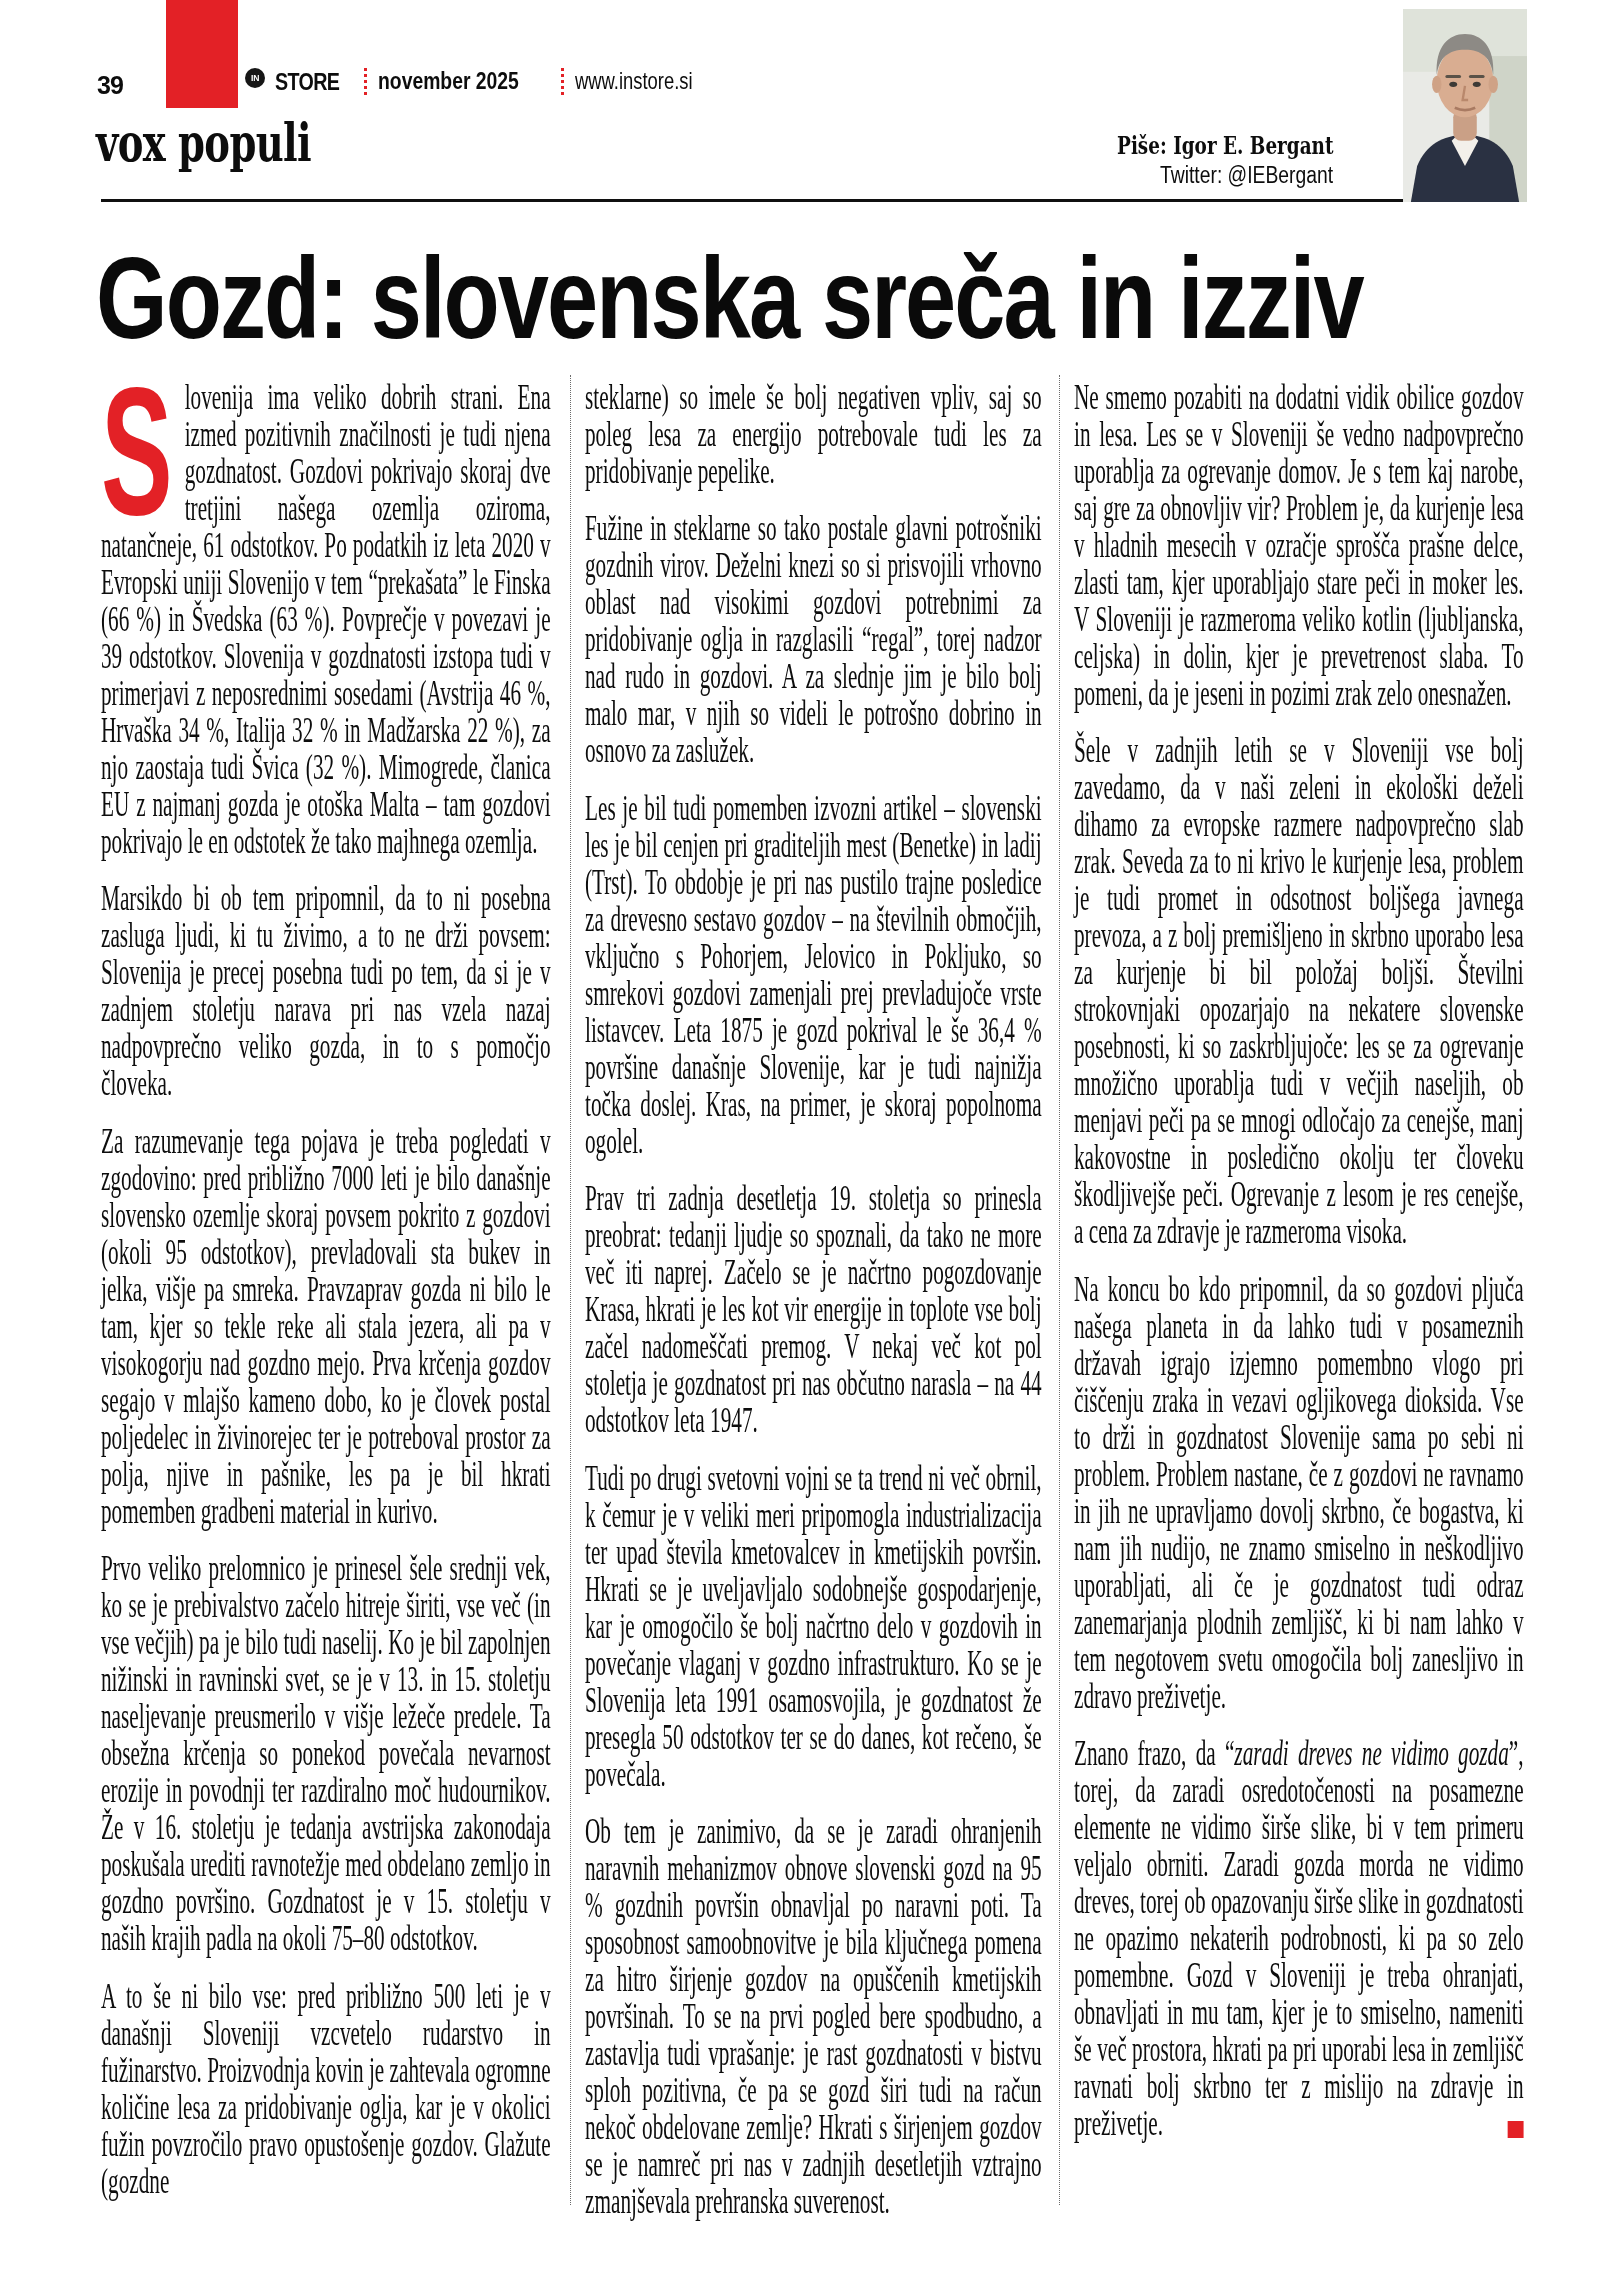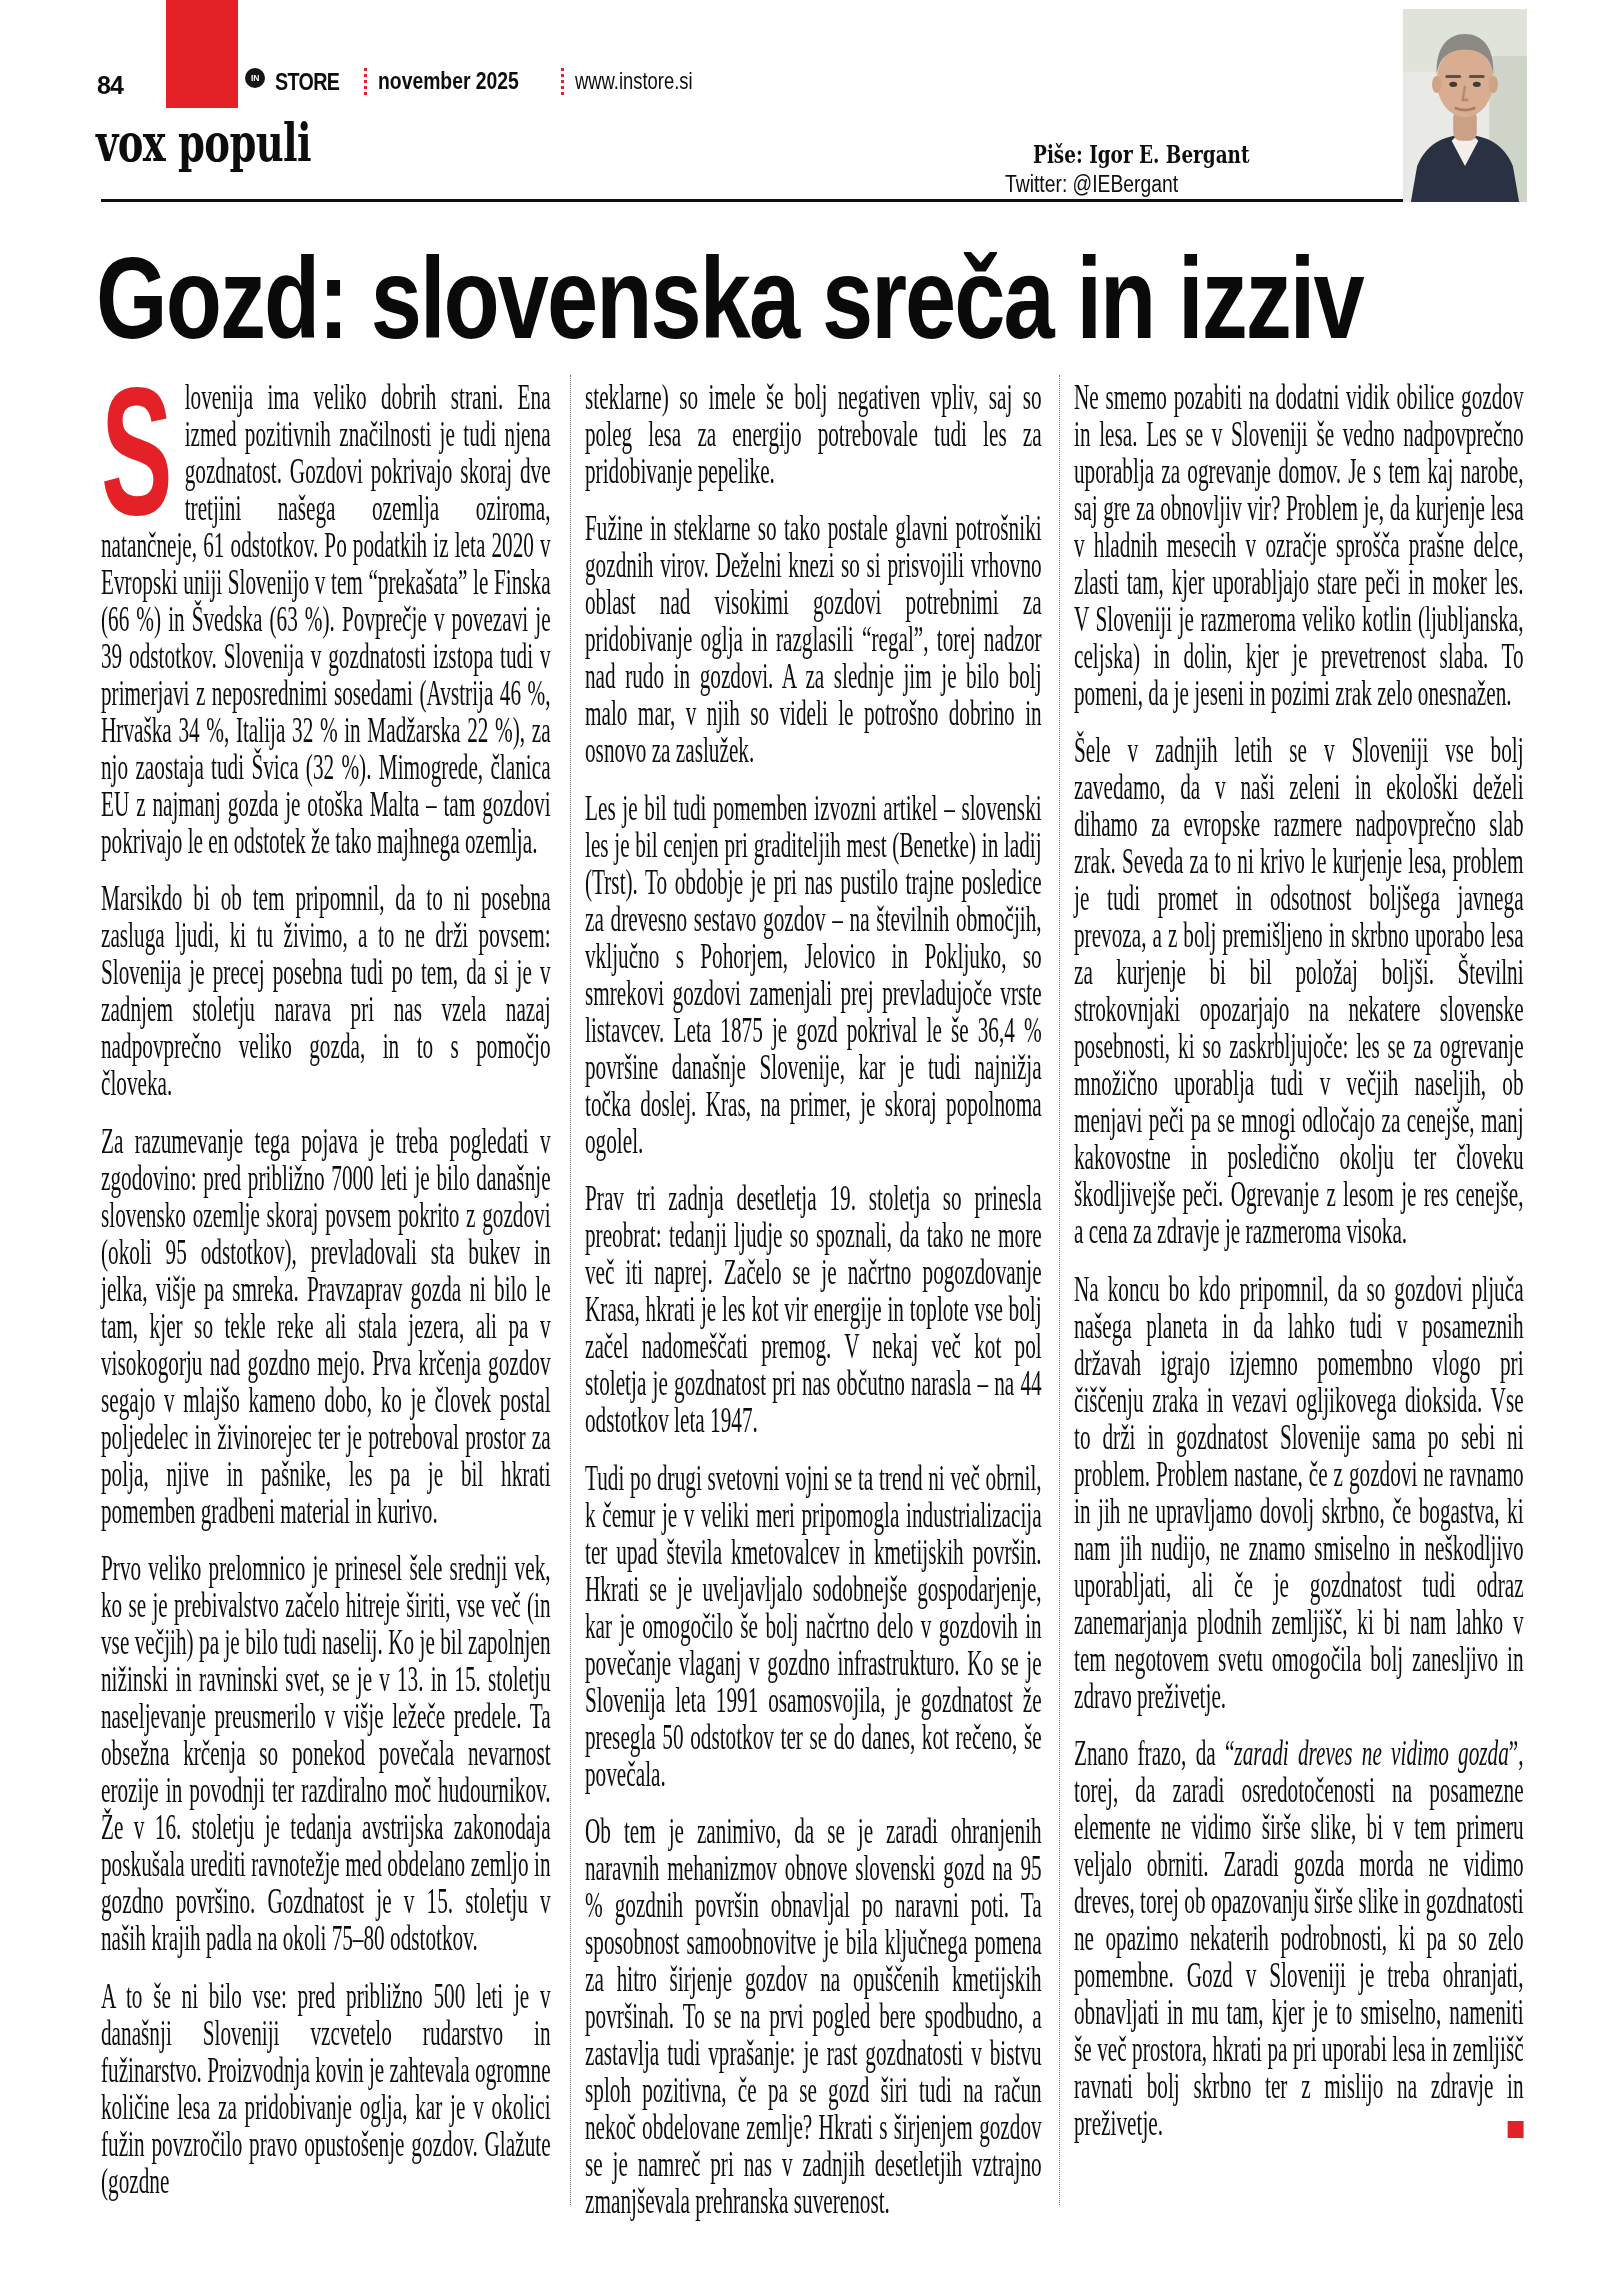--- a/index.html
+++ b/index.html
@@ -17,21 +17,21 @@
             transform:scaleX(0.82);transform-origin:left center;display:inline-block;}
   .dotsep{width:0;height:27px;border-left:3.1px dotted #e32126;margin:0 1.6px;}
   .issue{font-family:"Liberation Sans",sans-serif;font-weight:bold;font-size:23.6px;
          transform:scaleX(0.82);transform-origin:left center;display:inline-block;white-space:nowrap;}
   .weburl{font-family:"Liberation Sans",sans-serif;font-size:23.6px;
           transform:scaleX(0.78);transform-origin:left center;display:inline-block;white-space:nowrap;}
   .sectiontitle{position:absolute;left:96px;top:112px;font-family:"DejaVu Serif",serif;
                 font-weight:bold;font-size:52px;letter-spacing:-0.8px;
                 transform:scaleX(0.74);transform-origin:left top;white-space:nowrap;}
   .rule{position:absolute;left:101px;top:199px;width:1424px;height:3.1px;background:#101010;}
-  .byline{position:absolute;left:972px;top:141px;width:361px;text-align:left;}
+  .byline{position:absolute;left:972px;top:132px;width:361px;text-align:right;}
   .byline .author{font-family:"DejaVu Serif",serif;font-weight:bold;font-size:23.6px;
                   transform:scaleX(0.78);transform-origin:right center;display:inline-block;white-space:nowrap;}
   .byline .twitter{font-family:"Liberation Sans",sans-serif;font-size:23px;margin-top:1.6px;
                    transform:scaleX(0.84);transform-origin:right center;display:inline-block;white-space:nowrap;}
   .photo{position:absolute;left:1403px;top:9.4px;width:124px;height:193px;overflow:hidden;}
   
   .headline{position:absolute;left:96px;top:232px;font-family:"Liberation Sans",sans-serif;
             font-weight:bold;font-size:115px;letter-spacing:-2.4px;white-space:nowrap;
             transform:scaleX(0.80);transform-origin:left top;color:#0a0a0a;}
   
@@ -47,21 +47,21 @@
   .endmark{display:inline-block;float:right;width:27px;height:17.3px;margin-top:15.7px;}
   .colsep{position:absolute;top:375px;height:1830px;width:0;border-left:1.6px dotted #6b6b6b;}
   .sep-1{left:570px;}
   .sep-2{left:1059px;}
 </style>
 </head>
 <body>
 
 <div class="page">
 
-  <div class="pagenum">84</div>
+  <div class="pagenum">39</div>
   <div class="redstripe" style="background: rgb(227, 33, 38);"></div>
 
   <div class="logorow">
     <span class="logocircle">IN</span>
     <span class="wordmark">STORE</span>
     <span class="dotsep" style="border-left-color: rgb(227, 33, 38);"></span>
     <span class="issue">november 2025</span>
     <span class="dotsep" style="border-left-color: rgb(227, 33, 38);"></span>
     <span class="weburl">www.instore.si</span>
   </div>

